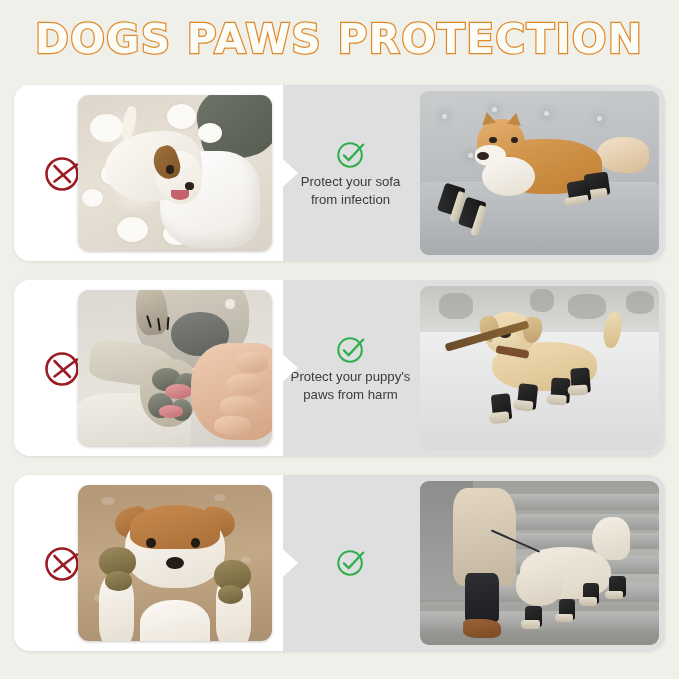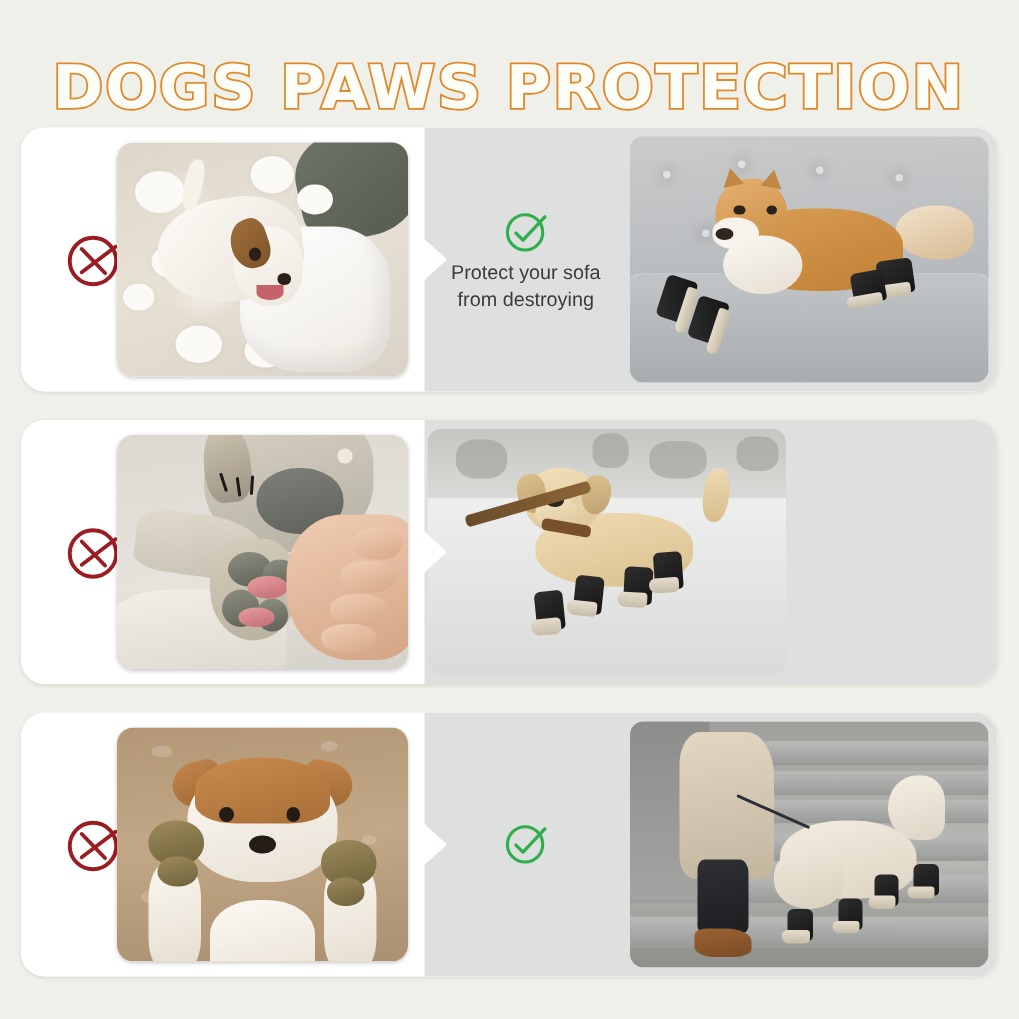--- a/index.html
+++ b/index.html
@@ -18,21 +18,20 @@
   
   .title-wrap {
     position: absolute;
     top: 0;
     left: 0;
     width: 679px;
     height: 78px;
     display: flex;
     align-items: center;
     justify-content: center;
-    margin-top: 20px;
   }
   .title {
     font-family: "DejaVu Sans", sans-serif;
     font-weight: bold;
     font-size: 40px;
     letter-spacing: 1.2px;
     color: #fdfdf7;
     -webkit-text-stroke: 2.4px #e0892b;
     paint-order: stroke fill;
     text-transform: uppercase;
@@ -511,21 +510,21 @@
       <path d="M0 0 L22 20 L0 40 Z" fill="#ffffff"></path>
     </svg>
   </div>
 
   <div class="mid-zone">
     <svg class="check-icon" viewBox="0 0 34 34">
       <circle cx="16" cy="18" r="12.5" fill="none" stroke="#2faf4b" stroke-width="2.2"></circle>
       <path d="M9.5 18.5 L14.5 23.5 L30 7" fill="none" stroke="#2faf4b" stroke-width="2.4" stroke-linecap="round" stroke-linejoin="round"></path>
     </svg>
     <div class="mid-text">Protect your sofa
-from destroying</div>
+from infection</div>
   </div>
 
   <div class="right-zone">
     <div class="photo-right">
       <div class="scene sc-b">
         <div class="cushion-back"></div>
         <div class="tuft" style="left:9%;top:14%;"></div>
         <div class="tuft" style="left:30%;top:10%;"></div>
         <div class="tuft" style="left:52%;top:12%;"></div>
         <div class="tuft" style="left:74%;top:15%;"></div>
@@ -585,20 +584,28 @@
         <div class="finger" style="right:7%;top:68%;width:20%;height:13%;"></div>
         <div class="finger" style="right:11%;top:81%;width:19%;height:12%;"></div>
       </div>
     </div>
 
     <svg class="arrow" viewBox="0 0 22 40">
       <path d="M0 0 L22 20 L0 40 Z" fill="#ffffff"></path>
     </svg>
   </div>
 
+  <div class="mid-zone">
+    <svg class="check-icon" viewBox="0 0 34 34">
+      <circle cx="16" cy="18" r="12.5" fill="none" stroke="#2faf4b" stroke-width="2.2"></circle>
+      <path d="M9.5 18.5 L14.5 23.5 L30 7" fill="none" stroke="#2faf4b" stroke-width="2.4" stroke-linecap="round" stroke-linejoin="round"></path>
+    </svg>
+    <div class="mid-text">Protect your puppy's
+paws from harm</div>
+  </div>
 
   <div class="right-zone">
     <div class="photo-right">
       <div class="scene sc-d">
         <div class="treeline"></div>
         <div class="blob" style="left:8%;top:4%;width:14%;height:16%;"></div>
         <div class="blob" style="left:46%;top:2%;width:10%;height:14%;"></div>
         <div class="blob" style="left:62%;top:5%;width:16%;height:15%;"></div>
         <div class="blob" style="left:86%;top:3%;width:12%;height:14%;"></div>
         <div class="snow-bg"></div>

